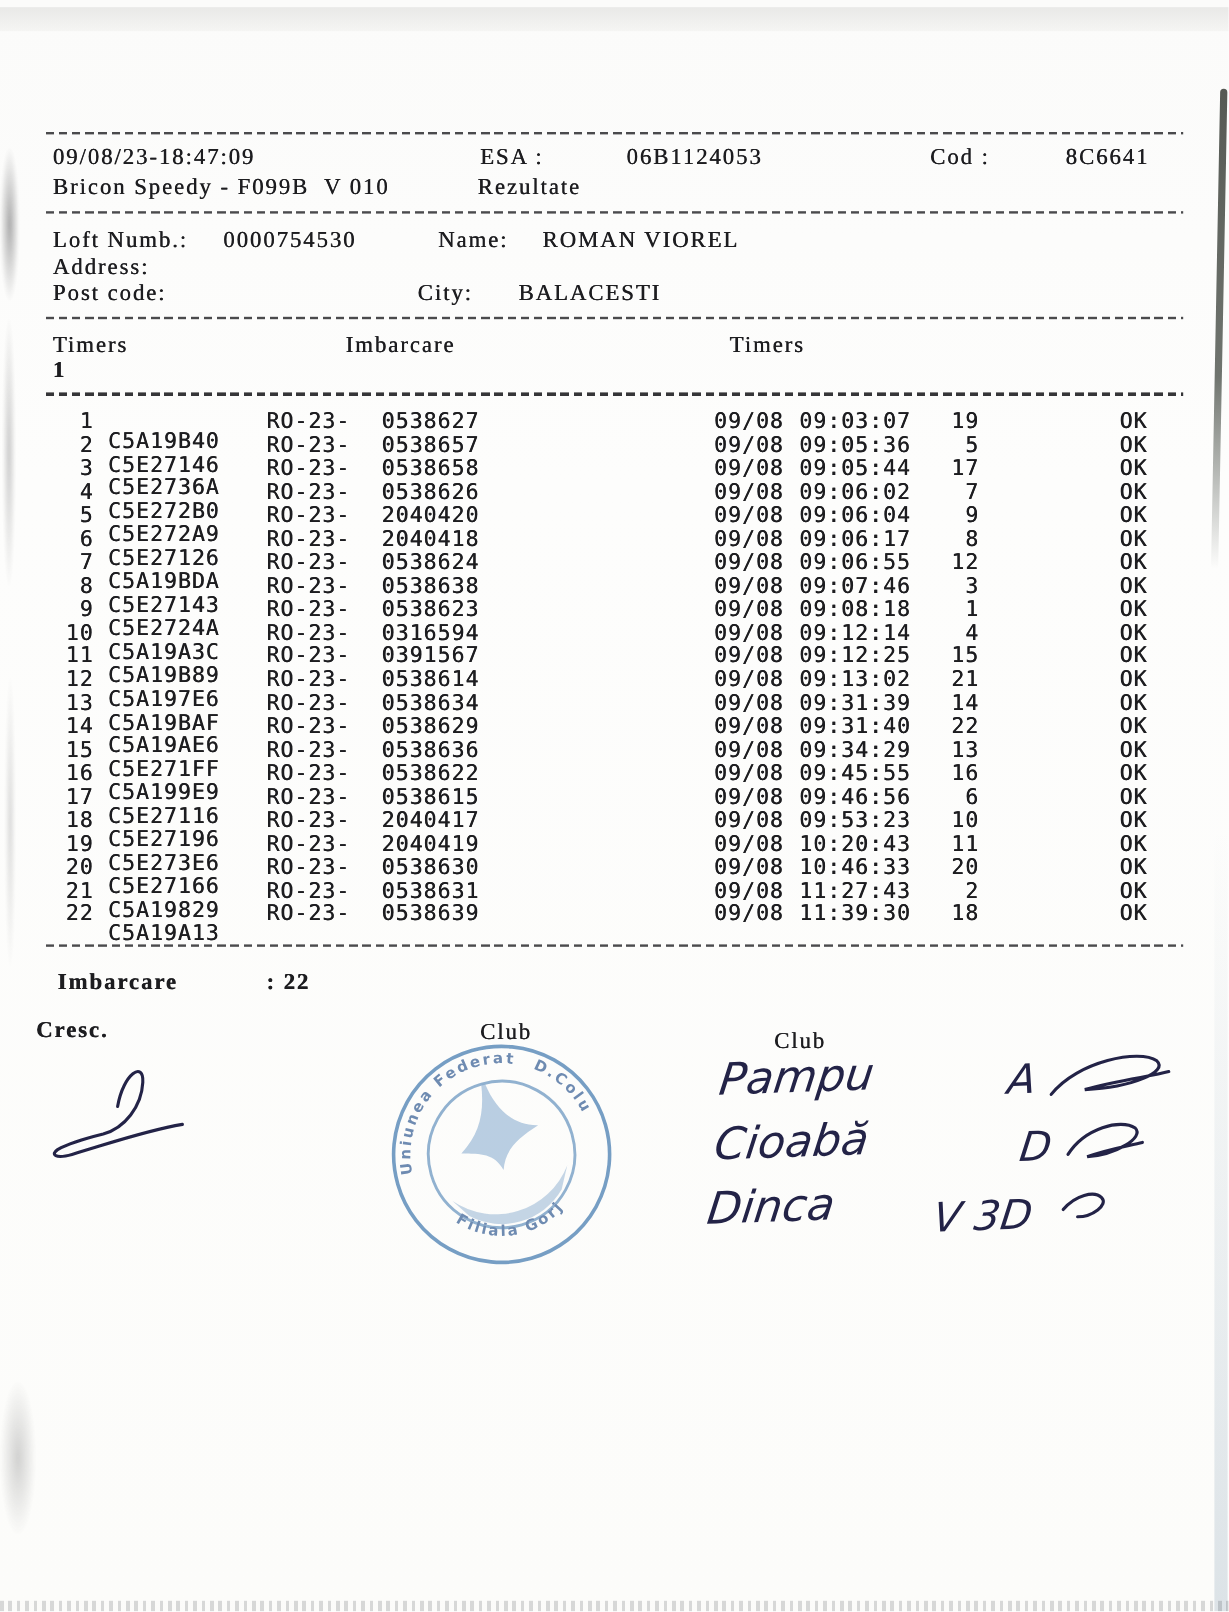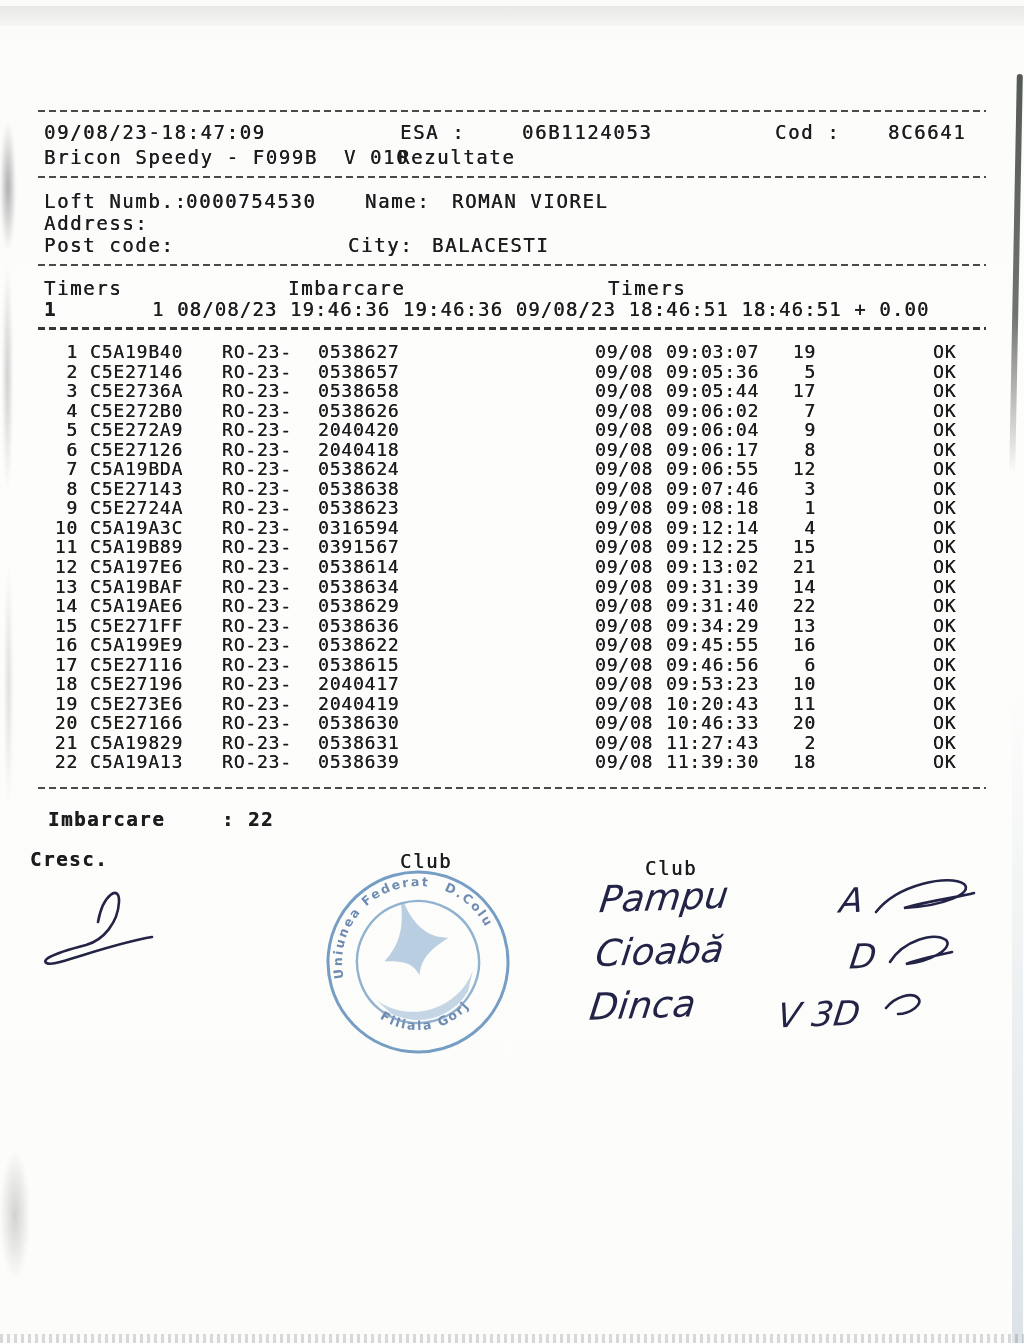--- a/index.html
+++ b/index.html
@@ -3,32 +3,32 @@
 <meta charset="utf-8">
 <style>
   html,body{margin:0;padding:0;background:#ffffff;}
   .page{
     position:relative;width:1024px;height:1343px;overflow:hidden;
     background:linear-gradient(180deg,#fbfbfa 0%,#fdfdfc 30%,#fcfcfa 100%);
     font-family:"DejaVu Sans Mono","Liberation Mono",monospace;
     color:#1d1d20;
   }
   .t{position:absolute;font-size:19px;letter-spacing:1.6px;white-space:pre;
-     text-shadow:0.35px 0 currentColor;}
+     text-shadow:0.35px 0 currentColor;font-family:Liberation Serif, serif;}
   .b{font-weight:bold;}
   .sep{position:absolute;left:38px;width:948px;height:2px;opacity:.85;
     background:repeating-linear-gradient(90deg,#2b2b2e 0 7px,transparent 7px 11px);}
   .sep.thick{height:3px;opacity:.95;}
   
   .rows{position:absolute;left:0;top:341px;width:1024px;}
   .row{position:relative;height:19.55px;}
   .c{position:absolute;font-size:18px;letter-spacing:.8px;white-space:pre;
      text-shadow:0.3px 0 currentColor;}
   .c.rank{left:40px;width:38px;text-align:right;}
-  .c.chip{left:90px;}
+  .c.chip{left:90px;margin-top:16px;}
   .c.series{left:222px;}
   .c.ring{left:318px;}
   .c.date{left:595px;}
   .c.time{left:666px;}
   .c.basket{left:768px;width:48px;text-align:right;}
   .c.status{left:933px;}
   
   .hw{position:absolute;font-family:"DejaVu Sans",sans-serif;font-style:italic;
       color:#232347;transform:skewX(-9deg) rotate(-2deg);white-space:pre;}
   .hw-name{font-size:37px;}
@@ -88,21 +88,20 @@
   <span class="t" style="left:452px;top:190px">ROMAN VIOREL</span>
   <span class="t" style="left:44px;top:212px">Address:</span>
   <span class="t" style="left:44px;top:234px">Post code:</span>
   <span class="t" style="left:348px;top:234px">City:</span>
   <span class="t" style="left:432px;top:234px">BALACESTI</span>
 
   <span class="t" style="left:44px;top:277px">Timers</span>
   <span class="t" style="left:288px;top:277px">Imbarcare</span>
   <span class="t" style="left:608px;top:277px">Timers</span>
   <span class="t b" style="left:44px;top:298px">1</span>
-  <span class="t" style="left:152px;top:298px;letter-spacing:1.1px">1 08/08/23 19:46:36 19:46:36 09/08/23 18:46:51 18:46:51 + 0.00</span>
 
   <div class="rows">
 
       <div class="row">
         <span class="c rank">1</span>
         <span class="c chip">C5A19B40</span>
         <span class="c series">RO-23-</span>
         <span class="c ring">0538627</span>
         <span class="c date">09/08</span>
         <span class="c time">09:03:07</span>

